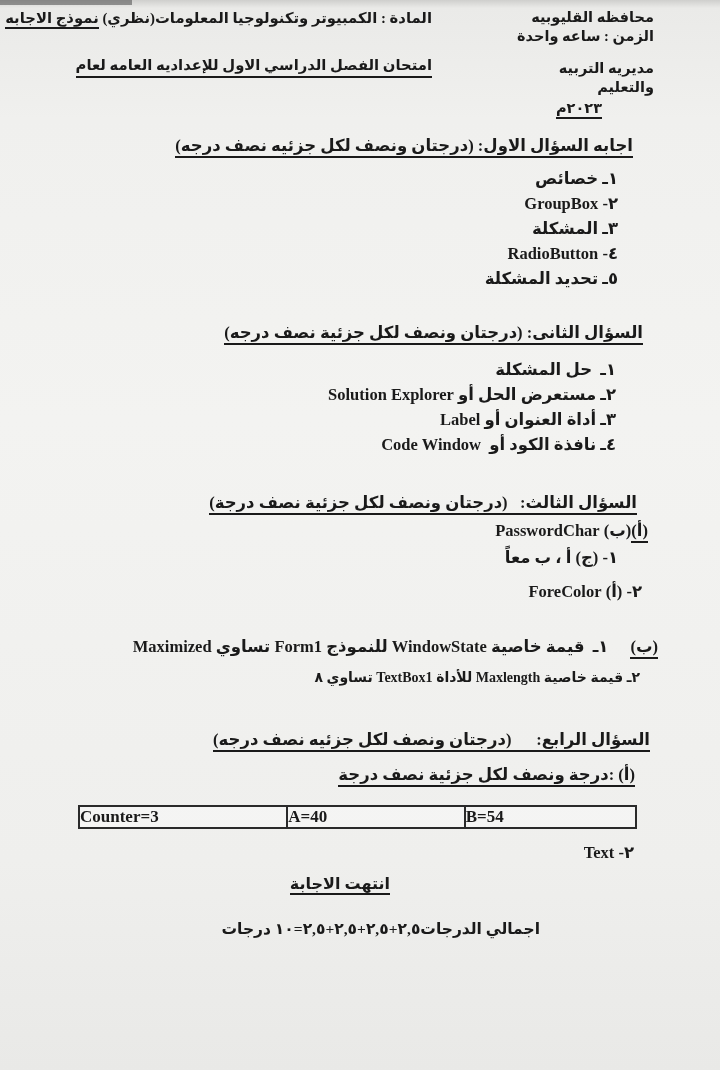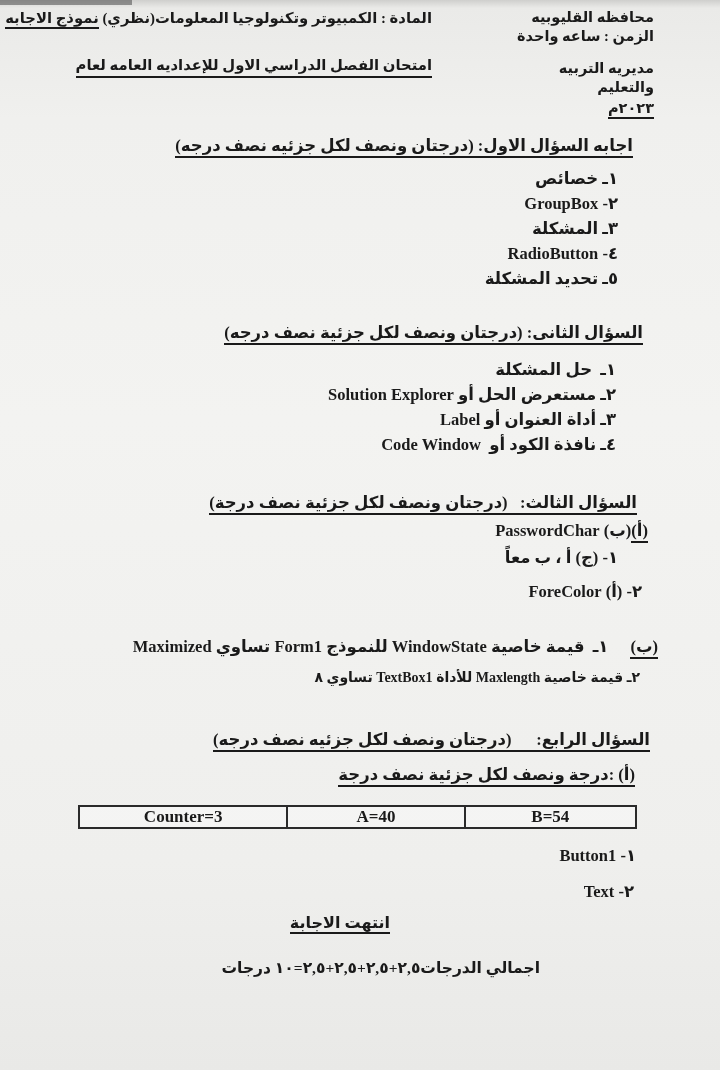--- a/index.html
+++ b/index.html
@@ -13,21 +13,21 @@
     padding-top:8px;
   }
   .scan-edge { position:absolute; top:0; left:0; width:132px; height:5px; background:#4a4a4a; opacity:.55; }
   .u { border-bottom:2px solid #1a1a1a; padding-bottom:1px; }
   .line { white-space:pre-wrap; }
 
   
   .header { display:flex; }
   .hdr-right { margin-right:66px; width:150px; font-size:14.5px; line-height:19px; }
   .hdr-right .directorate { margin-top:13px; }
-  .hdr-right .year { margin-top:2px; text-align:right; }
+  .hdr-right .year { margin-top:2px; text-align:center; }
   .hdr-left { flex:1; margin-right:72px; font-size:14.8px; line-height:20px; }
   .hdr-left .exam-line { margin-top:27px; display:inline-block; }
 
   
   .t { font-size:16.5px; line-height:24px;padding-left:16px; }
   .t-q1 { margin:16px 87px 0 0; }
   .items { font-size:16.5px; line-height:25px; }
   .items-q1 { margin:8px 102px 0 0; }
   .t-q2 { margin:30px 77px 0 0; }
   .items-q2 { margin:12px 104px 0 12px; }
@@ -35,21 +35,21 @@
   .q3-a-line  { margin:3px 72px 0 0; font-size:16.5px; line-height:25px; }
   .q3-a-item1 { margin:2px 102px 0 0; font-size:16.5px; line-height:25px; }
   .q3-a-item2 { margin:9px 78px 0 0; font-size:16.5px; line-height:25px; }
   .q3-b-line  { margin:30px 62px 0 0; font-size:16.5px; line-height:25px; }
   .q3-b-gap   { display:inline-block; width:22px; }
   .q3-b-item2 { margin:6px 80px 0 0; font-size:14px; line-height:25px; }
   .t-q4 { margin:38px 70px 0 0; }
   .q4-a-line { margin:10px 85px 0 0; font-size:16.5px; line-height:25px; }
   .answer-table { direction:ltr; margin:18px 83px 0 0; width:559px; border-collapse:collapse; }
   .answer-table td {
-    border:2.5px solid #2a2a2a; height:21px; text-align:center; vertical-align:middle;
+    border:2.5px solid #2a2a2a; height:21px; text-align:left; vertical-align:middle;
     font-size:17px; font-weight:700; font-family:"Liberation Serif",serif; background:rgba(255,255,255,.35);
   }
   .answer-table .c1 { width:209px; } .answer-table .c2 { width:178px; } .answer-table .c3 { width:172px; }
   .q4-b-line  { margin:40px 83px 0 0; font-size:16.5px; line-height:25px; }
   .q4-b-item1 { margin:14px 84px 0 0; font-size:16.5px; line-height:25px; }
   .q4-b-item2 { margin:11px 86px 0 0; font-size:16.5px; line-height:25px; }
   .footer-end   { margin:6px 330px 0 0; font-size:16px; line-height:25px; }
   .footer-total { margin:20px 180px 0 0; font-size:15.5px; line-height:25px; }
 </style>
 </head>
@@ -106,21 +106,20 @@
     <div class="q4-a-line"><span class="u line">(أ) :درجة ونصف لكل جزئية نصف درجة</span></div>
     <table class="answer-table">
       <tbody>
           <tr>
         <td class="c1">Counter=3</td>
         <td class="c2">A=40</td>
         <td class="c3">B=54</td>
       </tr>
     </tbody>
       </table>
-    <div class="q4-b-item1 line">١- Button1</div>
     <div class="q4-b-item2 line">٢- Text</div>
   </section>
 
   <footer>
     <div class="footer-end"><span class="u line">انتهت الاجابة</span></div>
     <div class="footer-total line">اجمالي الدرجات٢,٥+٢,٥+٢,٥+٢,٥=١٠ درجات</div>
   </footer>
 </div>
 
 </body></html>

